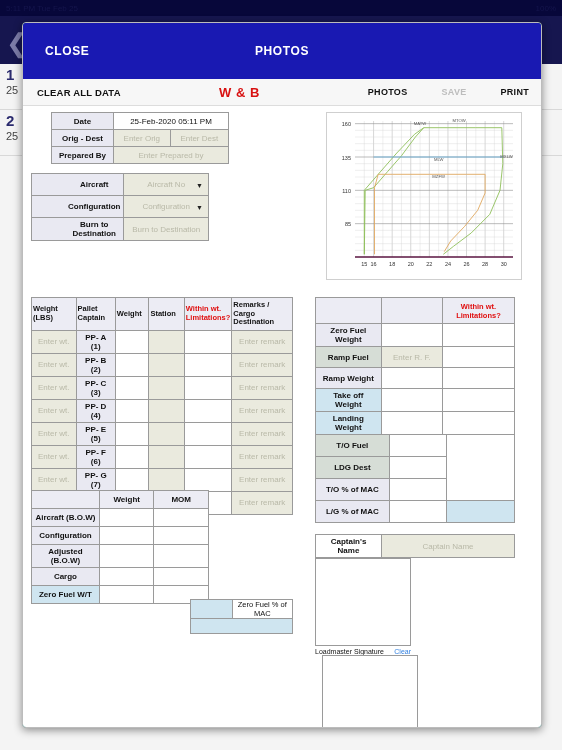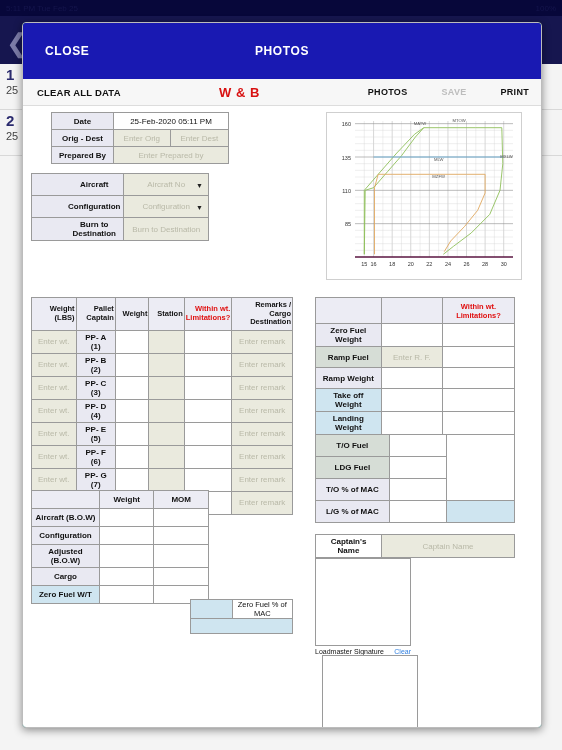--- a/index.html
+++ b/index.html
@@ -89,21 +89,21 @@
 
   
   #chart-box {
     position:absolute; left:303px; top:6px; width:196px; height:168px;
     background:#fff; border:1px solid #cfcfcf;
   }
   #chart-svg { display:block; }
 
   
   #tbl-pallet { position:absolute; left:8px; top:191px; width:262px; }
-  #tbl-pallet th { background:#ececf4; font-weight:bold; text-align:right; padding:3px 1px; line-height:1.15; font-size:7.5px;}
+  #tbl-pallet th { background:#ececf4; font-weight:bold; text-align:left; padding:3px 1px; line-height:1.15; font-size:7.5px;}
   #tbl-pallet th.red { color:#e01010; }
   #tbl-pallet td { height:21px; }
   #tbl-pallet .c-wt   { width:46px; }
   #tbl-pallet .c-pp   { width:40px; }
   #tbl-pallet .c-w    { width:34px; }
   #tbl-pallet .c-st   { width:36px; }
   #tbl-pallet .c-lim  { width:44px; }
   #tbl-pallet .c-rem  { width:62px; }
 
   
@@ -417,21 +417,21 @@
     </table>
 
     <table id="tbl-mac">
       <tbody id="mac-body">
           <tr>
             <td class="sage lbl k">T/O Fuel</td>
             <td class="white inp v"></td>
             <td class="white lim" rowspan="3"></td>
           </tr>
           <tr>
-            <td class="sage lbl k">LDG Fuel</td>
+            <td class="sage lbl k">LDG Dest</td>
             <td class="white inp v"></td>
           </tr>
           <tr>
             <td class="lav lbl k">T/O % of MAC</td>
             <td class="white inp v"></td>
           </tr>
           <tr>
             <td class="lav lbl k">L/G % of MAC</td>
             <td class="white inp v"></td>
             <td class="blue lim"></td>

